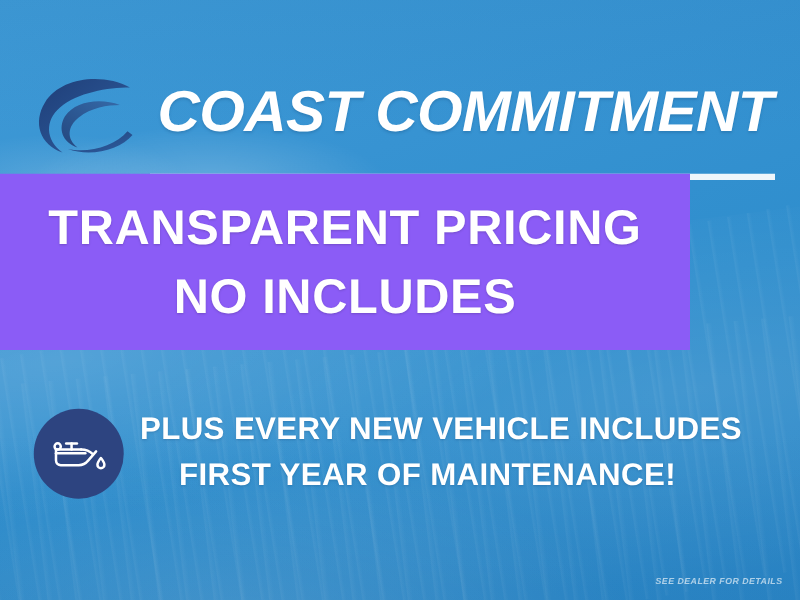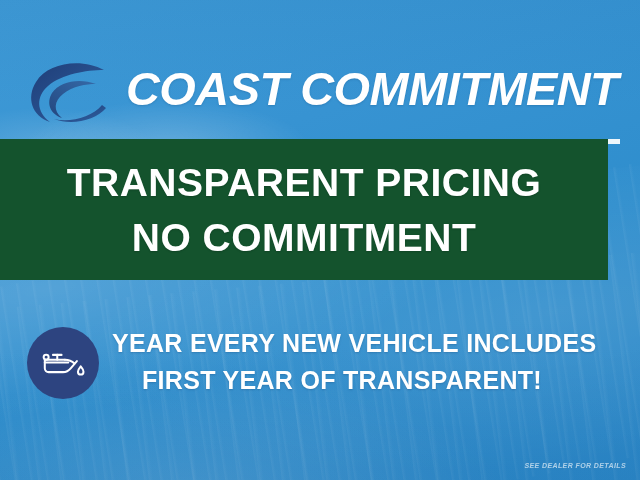--- a/index.html
+++ b/index.html
@@ -130,23 +130,23 @@
     width: 500px;
     height: 5px;
     background: #eef6fb;
   }
 
   
   .pledge-band {
     position: absolute;
     left: 0;
     top: 139px;
-    width: 608px;
+    width: 552px;
     height: 141px;
-    background: #14532d;
+    background: #8b5cf6;
     display: flex;
     flex-direction: column;
     align-items: center;
     justify-content: center;
   }
   .pledge-line {
     color: #ffffff;
     font-size: 39px;
     font-weight: bold;
     letter-spacing: 0.5px;
@@ -240,39 +240,39 @@
       </svg>
     </div>
 
     <div class="brand-title">COAST COMMITMENT</div>
 
     <div class="header-rule"></div>
   </div>
 
   <div class="pledge-band">
     <div class="pledge-line">TRANSPARENT PRICING</div>
-    <div class="pledge-line">NO COMMITMENT</div>
+    <div class="pledge-line">NO INCLUDES</div>
   </div>
 
   <div class="perk">
     <div class="perk-badge">
       <svg viewBox="0 0 48 34" width="46" height="33" aria-hidden="true">
         <g fill="none" stroke="#ffffff" stroke-width="2.1" stroke-linecap="round" stroke-linejoin="round">
           <path d="M5 13 L5 22 C5 24.2 6.8 26 9 26 L24 26 C27 26 30 24.4 32 22 L38.5 14.5"></path>
           <path d="M5 13 L26 13"></path>
           <path d="M26 13 C30 13 33.5 14.6 36 17"></path>
           <path d="M18 13 L18 8"></path>
           <path d="M13.5 8 L22.5 8"></path>
           <circle cx="6.4" cy="10.4" r="2.6"></circle>
           <path d="M5 16 L29.5 16"></path>
         </g>
         <path d="M42.5 20 C42.5 20 39.6 23.5 39.6 25.6 C39.6 27.3 40.9 28.6 42.5 28.6 C44.1 28.6 45.4 27.3 45.4 25.6 C45.4 23.5 42.5 20 42.5 20 Z" fill="none" stroke="#ffffff" stroke-width="2.1" stroke-linejoin="round"></path>
       </svg>
     </div>
     <div class="perk-text">
-      <div class="perk-line">YEAR EVERY NEW VEHICLE INCLUDES</div>
-      <div class="perk-line">FIRST YEAR OF TRANSPARENT!</div>
+      <div class="perk-line">PLUS EVERY NEW VEHICLE INCLUDES</div>
+      <div class="perk-line">FIRST YEAR OF MAINTENANCE!</div>
     </div>
   </div>
 
   <div class="disclaimer">SEE DEALER FOR DETAILS</div>
 
 </div>
 
 </body></html>

